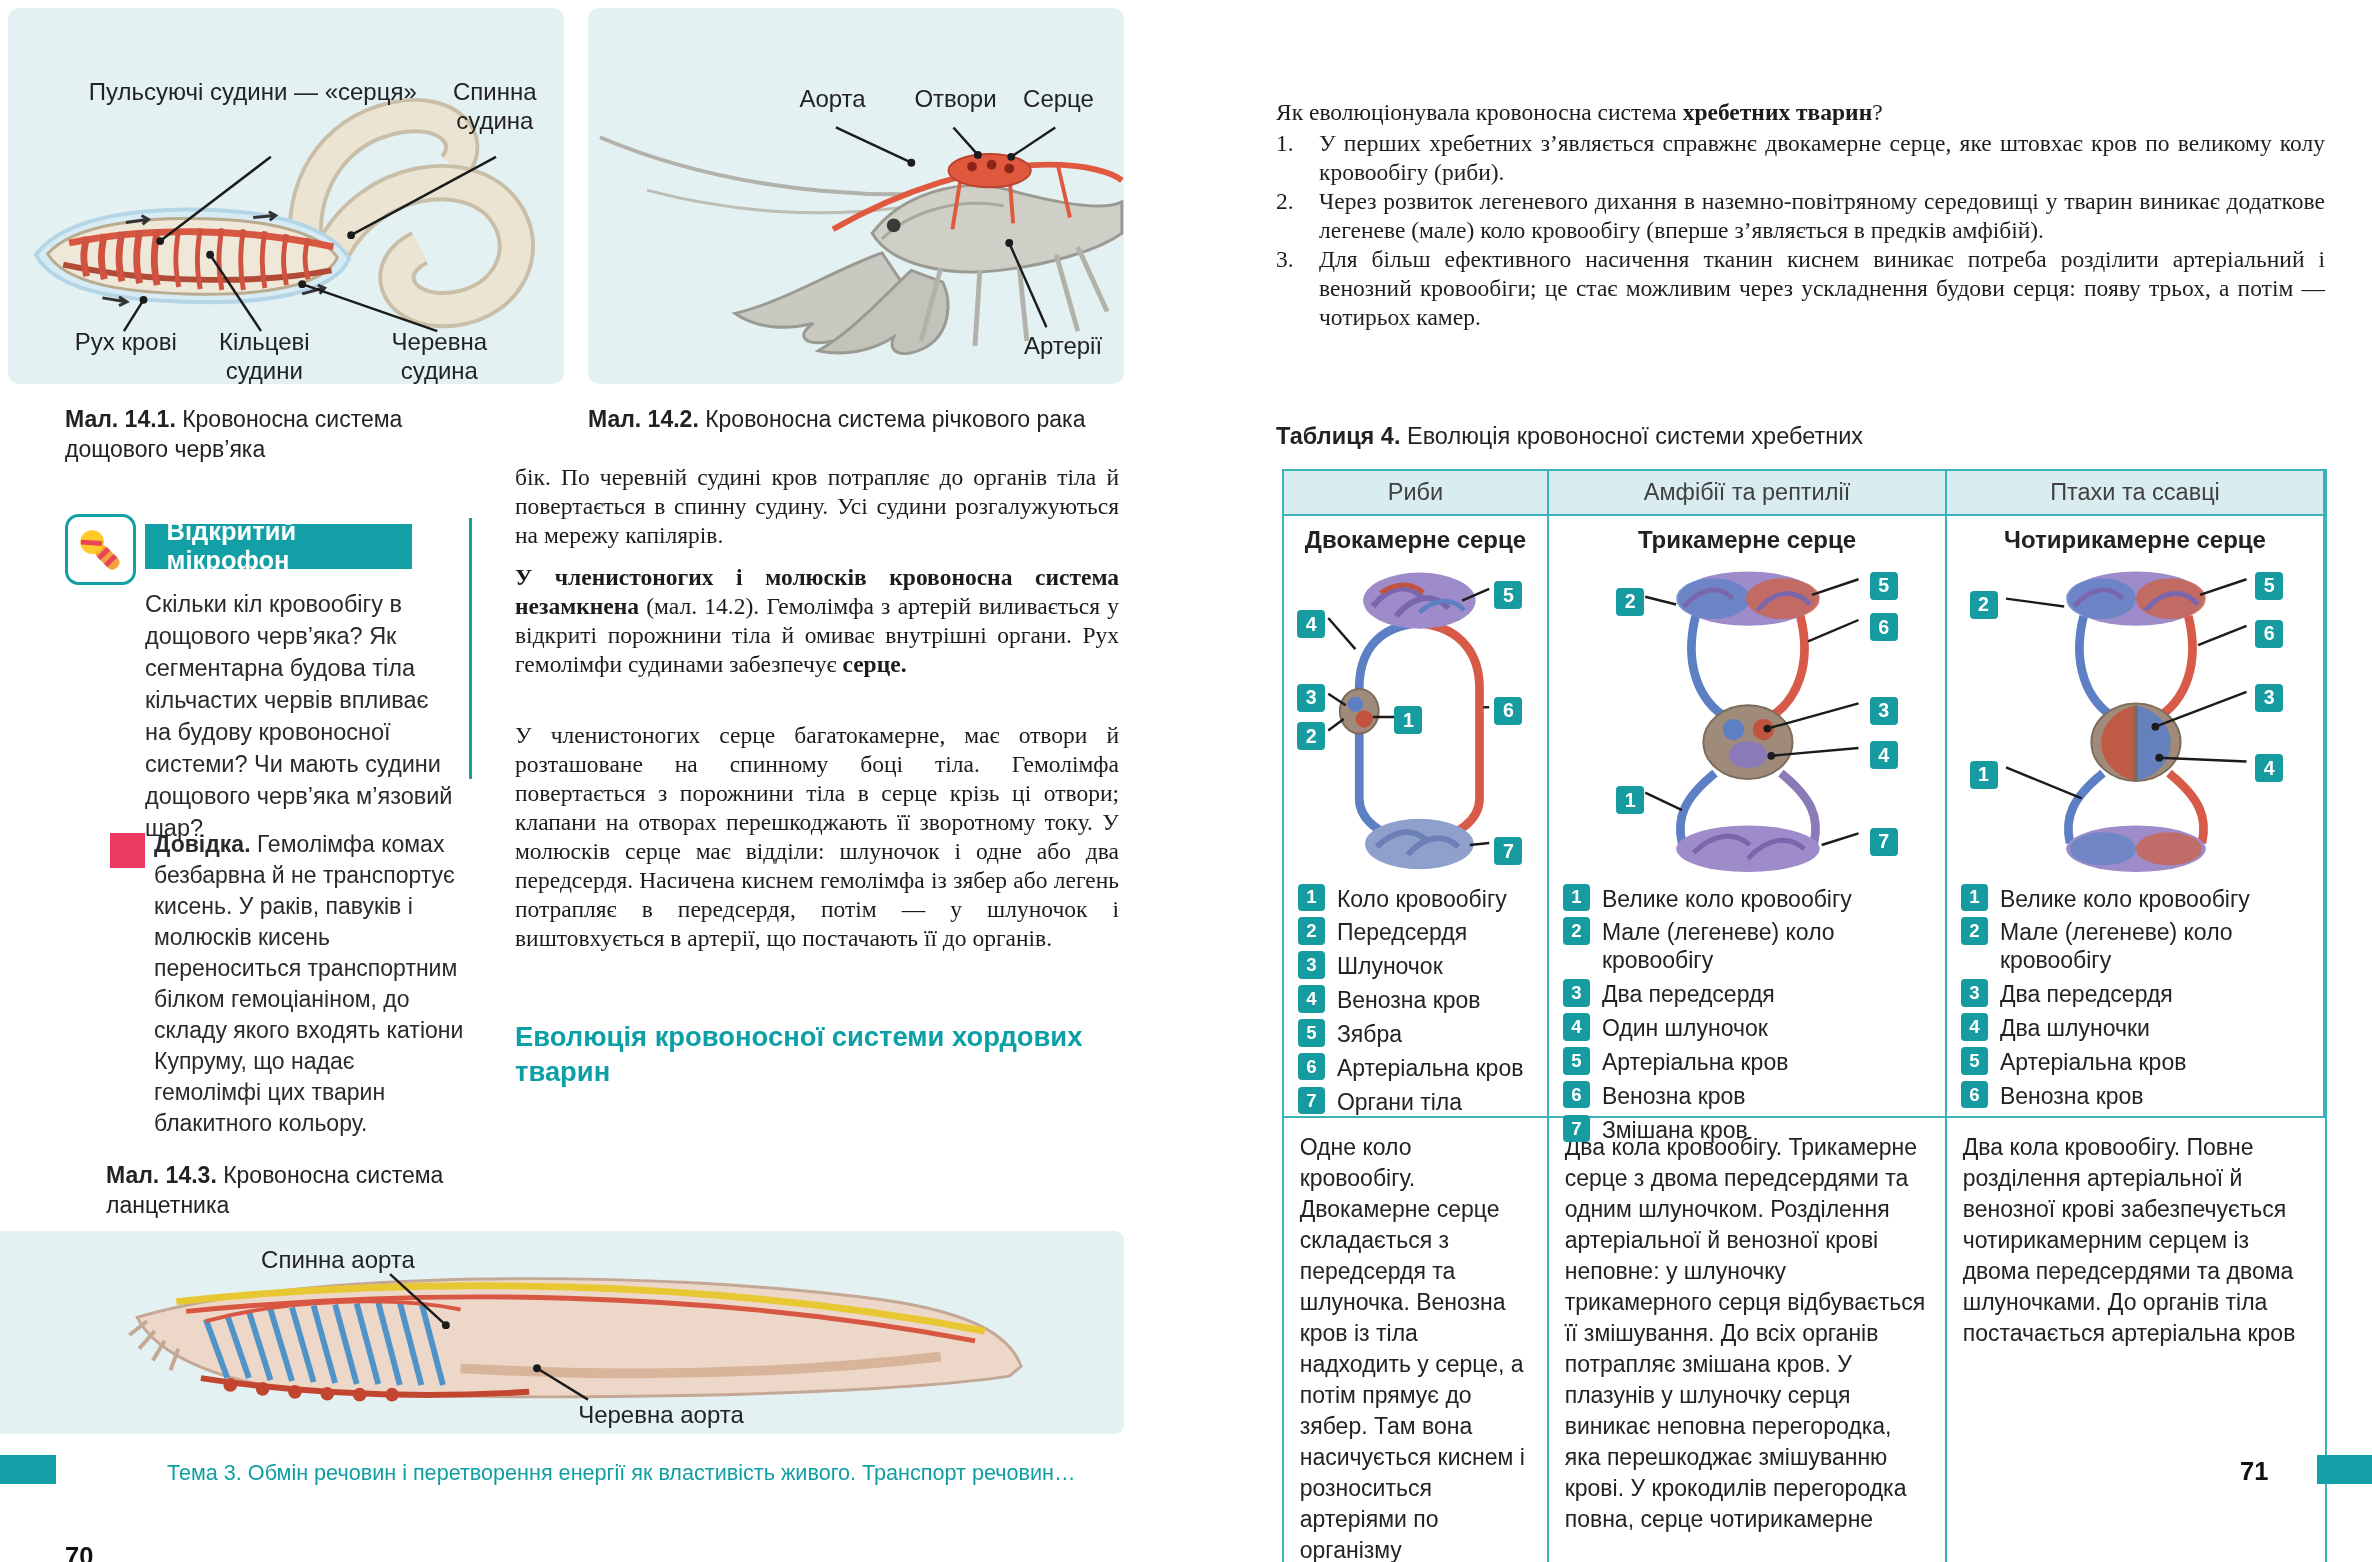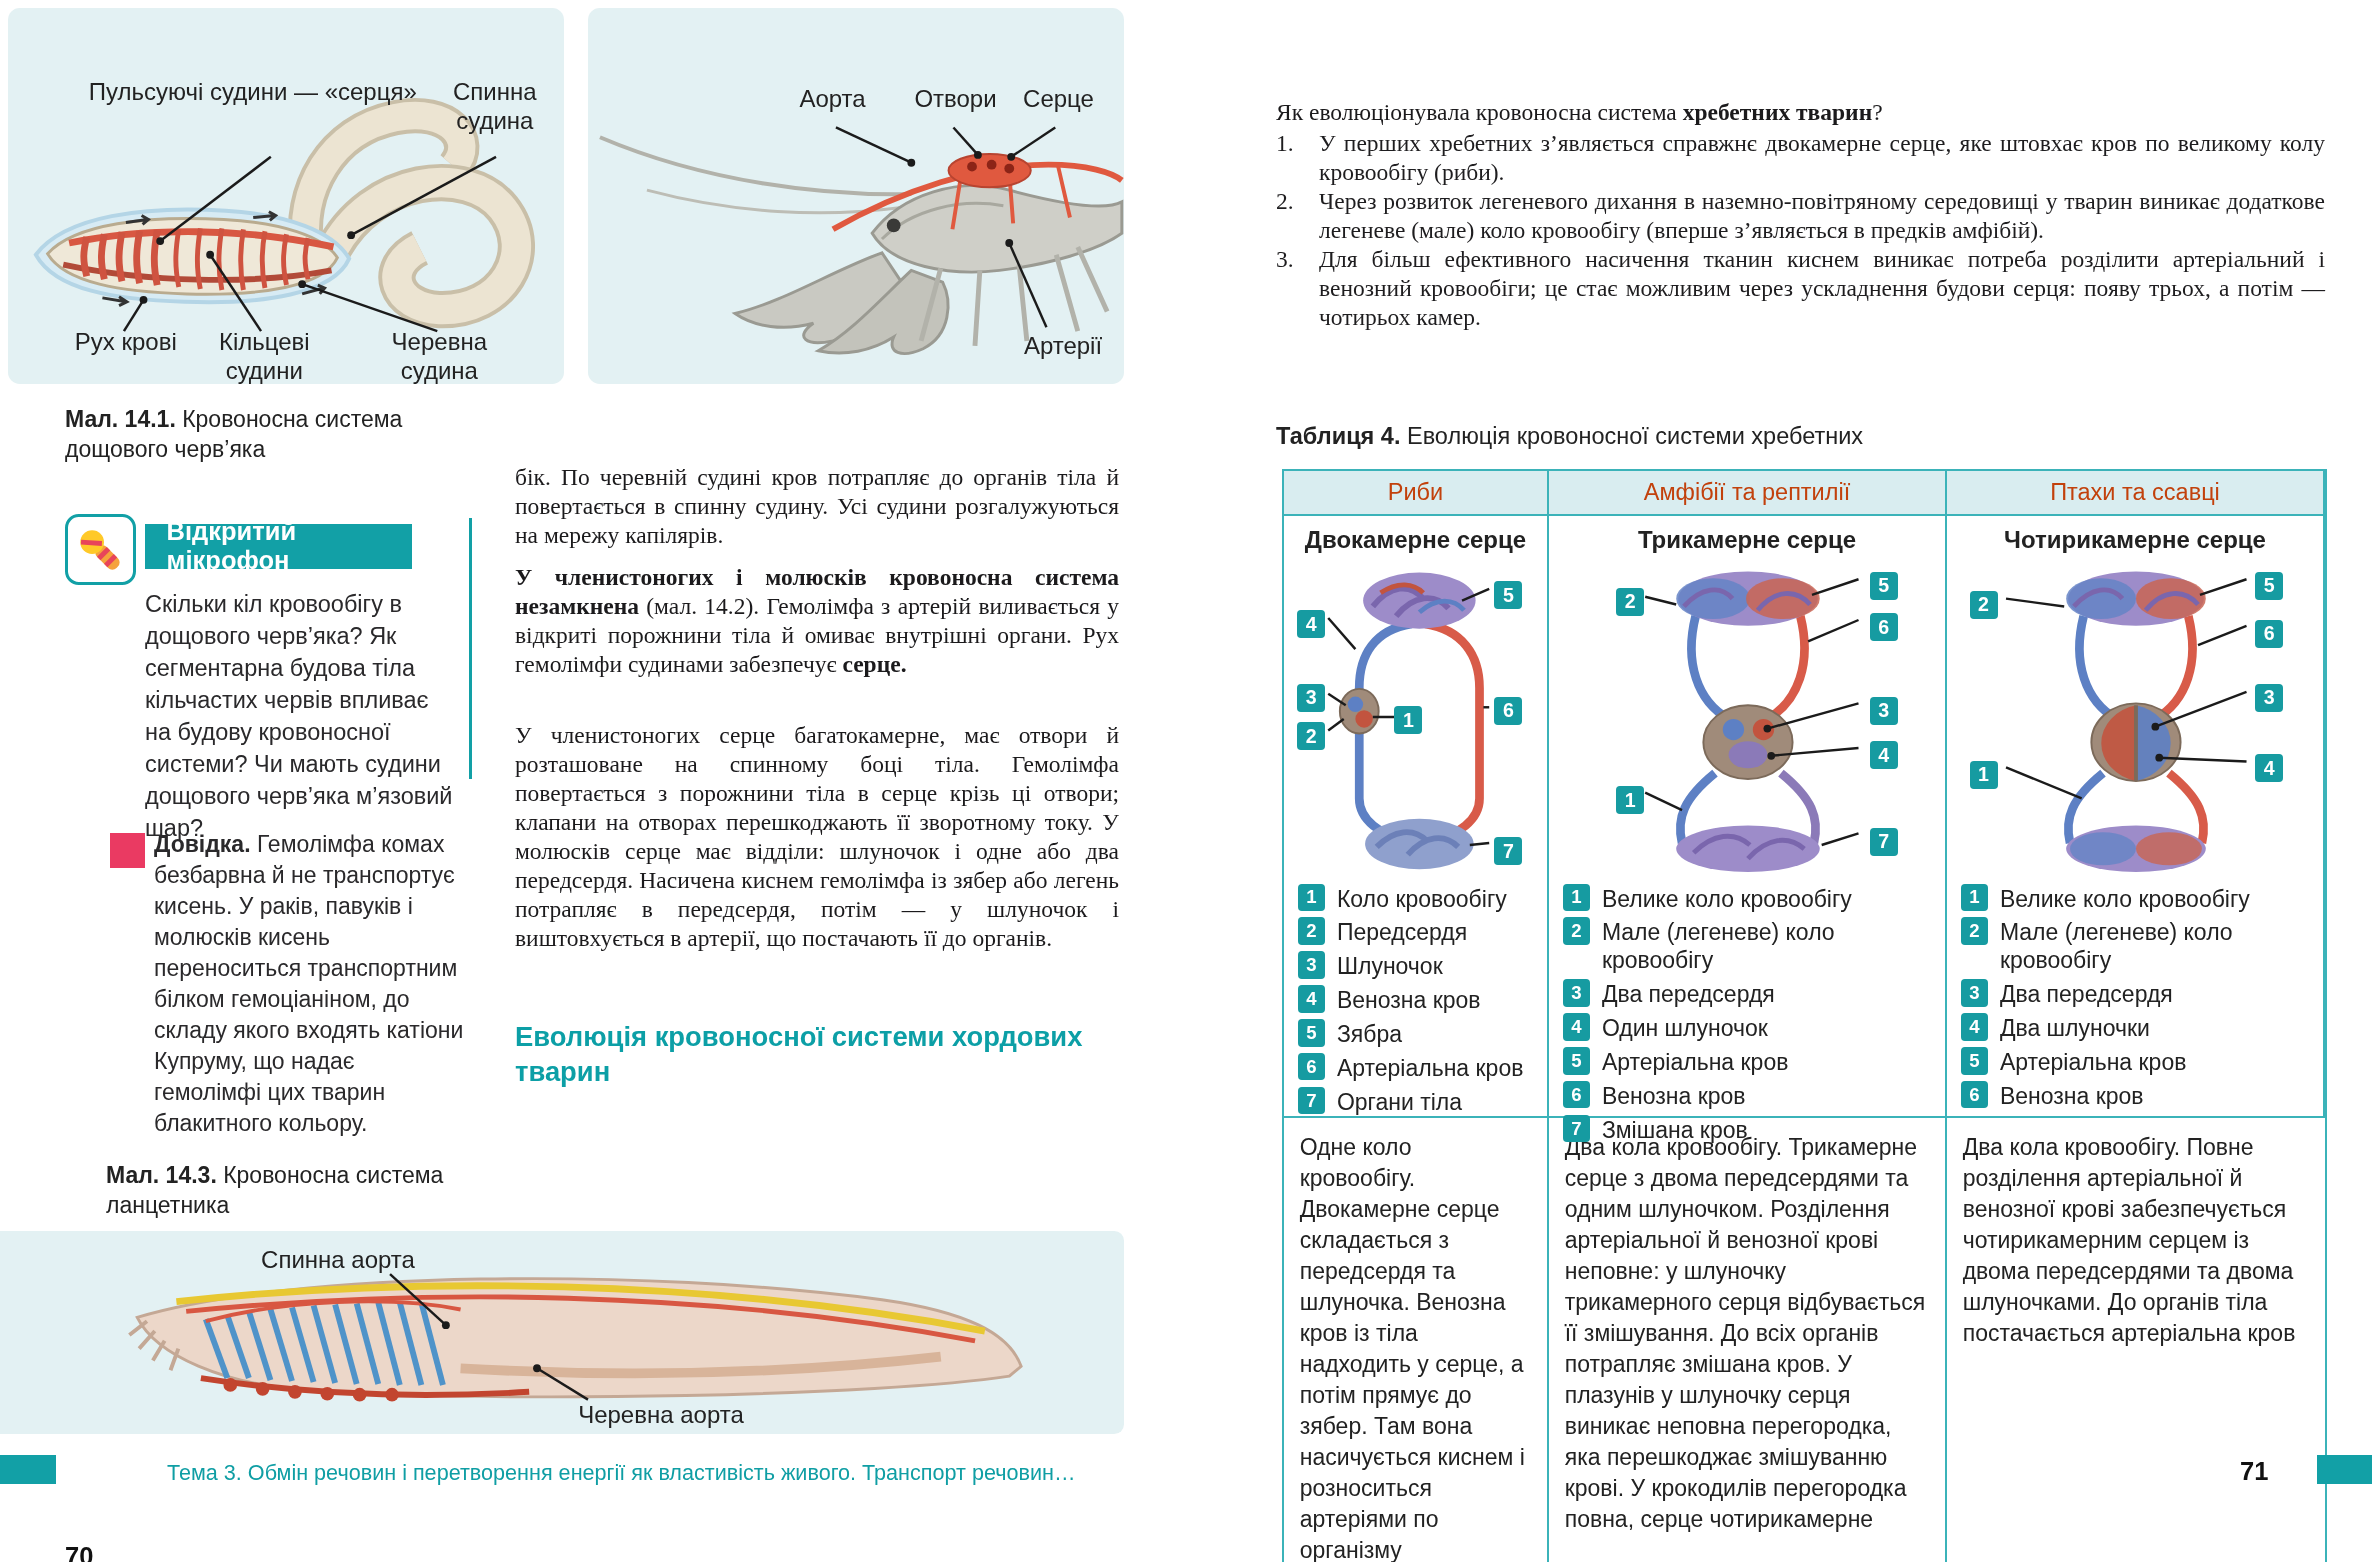--- a/index.html
+++ b/index.html
@@ -15,21 +15,21 @@
   .bodytext b{font-weight:bold;}
   .teal-head{color:#0c9fa6;font-weight:bold;font-size:27.4px;line-height:35px;}
   .mic-header{background:#12a0a6;color:#fff;font-weight:bold;font-size:25.5px;
               display:flex;align-items:center;padding-left:21.6px;}
   .sidebar-txt{font-size:23.5px;line-height:32px;color:#2a292b;}
   .intro-item{display:flex;margin-top:0px;}
   .intro-num{width:43px;flex:none;font-family:"Liberation Serif",serif;font-size:23.5px;line-height:29px;}
   .intro-txt{flex:1;font-family:"Liberation Serif",serif;font-size:23.5px;line-height:29px;text-align:justify;}
   .tbl{border:2.9px solid #3bb3b9;display:grid;grid-template-columns:265px 398px 1fr;background:#fff;}
   .th{background:#d9edf0;border-right:2px solid #3bb3b9;border-bottom:2px solid #3bb3b9;
-      height:43px;display:flex;align-items:center;justify-content:center;font-size:23.5px;color:#c2410c;}
+      height:43px;display:flex;align-items:center;justify-content:center;font-size:23.5px;color:#404040;}
   .th:last-child,.td:last-child,.desc-cell:last-child{border-right:none;}
   .td{border-right:2px solid #3bb3b9;height:600px;position:relative;padding-top:5.9px;box-sizing:border-box;}
   .sub{font-weight:bold;font-size:24px;text-align:center;margin-top:3.9px;color:#222;}
   .diag{position:relative;height:320px;margin-top:2px;}
   .diag svg{position:absolute;left:0;top:0;width:100%;height:100%;}
   .dbadge{position:absolute;width:28px;height:28px;background:#169ba1;color:#fff;font-weight:bold;
           font-size:19.6px;display:flex;align-items:center;justify-content:center;border-radius:3.9px;}
   .legend{margin:7.8px 7.8px 0 13.7px;}
   .lg-row{display:flex;margin-bottom:4.9px;}
   .lg-num{flex:none;width:27.4px;height:27.4px;background:#169ba1;color:#fff;font-weight:bold;font-size:18.6px;
@@ -130,20 +130,23 @@
     </svg>
     <div class="abs figlabel" style="left:59px;top:69px;width:372px;">Пульсуючі судини — «серця»</div>
     <div class="abs figlabel" style="left:421px;top:69px;width:132px;">Спинна судина</div>
     <div class="abs figlabel" style="left:59px;top:319px;width:118px;">Рух крові</div>
     <div class="abs figlabel" style="left:188px;top:319px;width:137px;">Кільцеві судини</div>
     <div class="abs figlabel" style="left:358px;top:319px;width:147px;">Черевна судина</div>
   </div>
 
   <div class="abs caption" style="left:65px;top:404px;width:441px;">
     <b>Мал. 14.1.</b><span> Кровоносна система дощового черв’яка</span>
+  </div>
+  <div class="abs caption" style="left:588px;top:404px;width:510px;">
+    <b>Мал. 14.2.</b><span> Кровоносна система річкового рака</span>
   </div>
 
   <div class="abs" style="left:65px;top:514px;width:406px;">
     <div class="abs" style="left:0;top:0;width:65px;height:65px;background:#fff;border:3.9px solid #12a0a6;border-radius:13.7px;">
       <svg viewBox="0 0 66 66" style="width:65px;height:65px;">
         <g transform="translate(33,34) rotate(-45)">
           <rect x="-7" y="-4" width="14" height="28" rx="6" fill="#f5a23c"></rect>
           <rect x="-7" y="2" width="14" height="5" fill="#e8445a"></rect>
           <rect x="-7" y="12" width="14" height="5" fill="#e8445a"></rect>
           <circle cx="0" cy="-12" r="12" fill="#ffc928"></circle>

